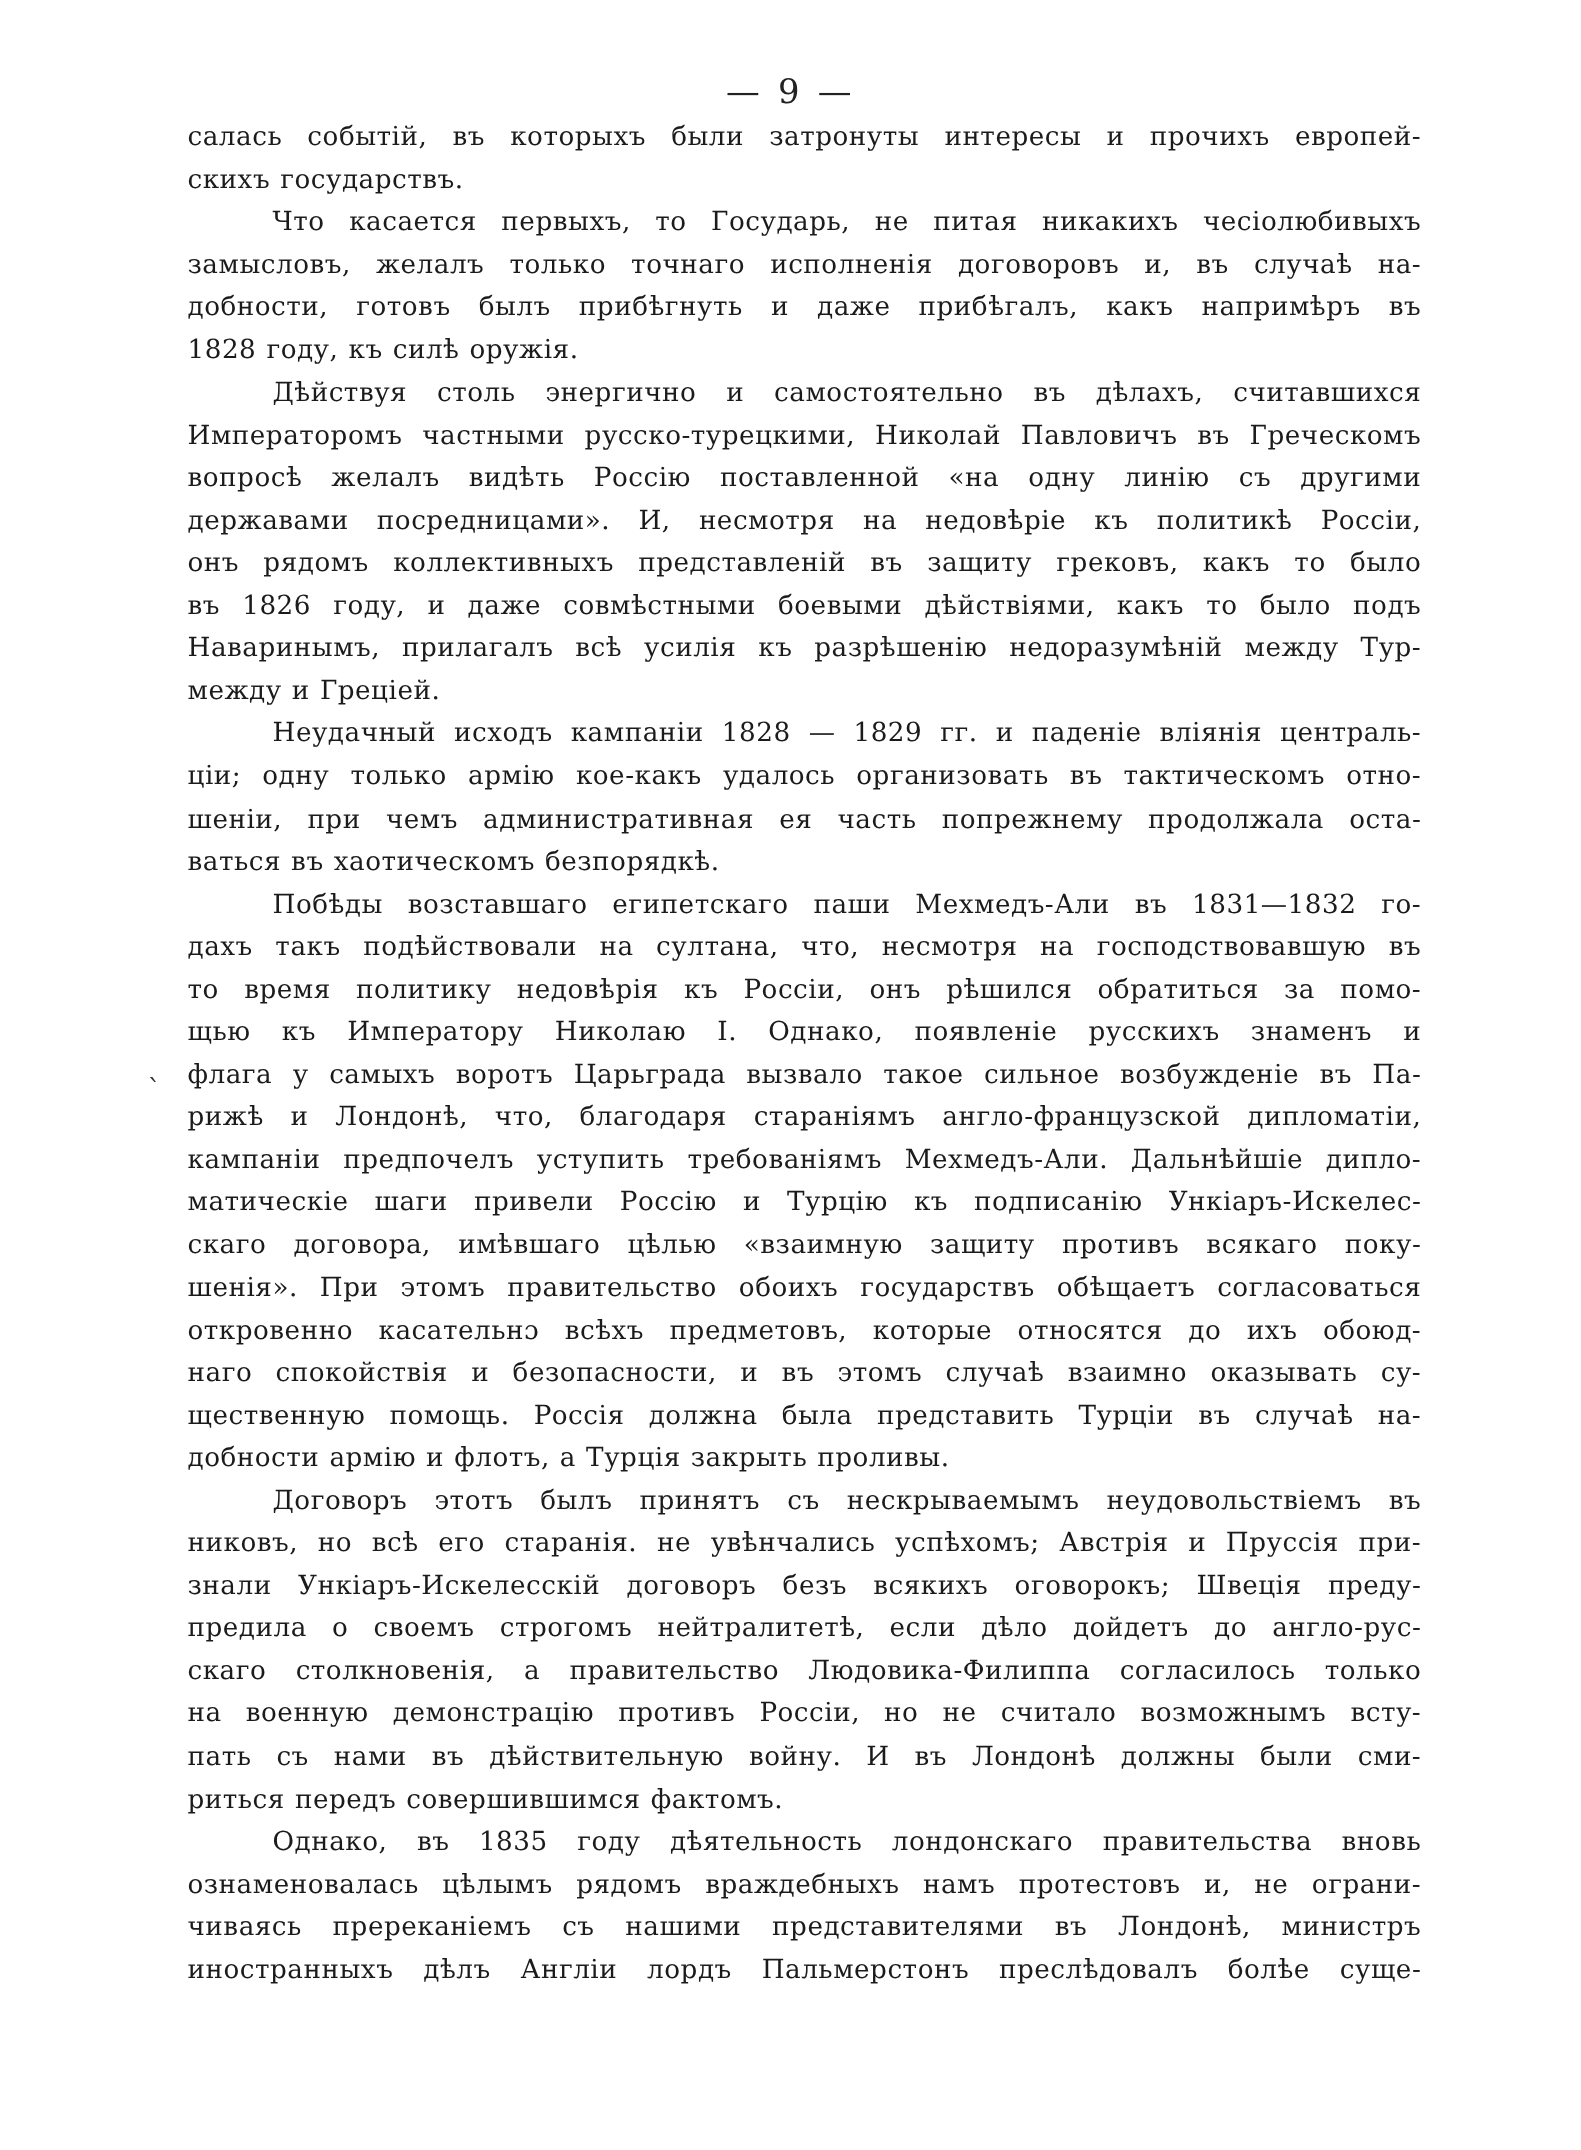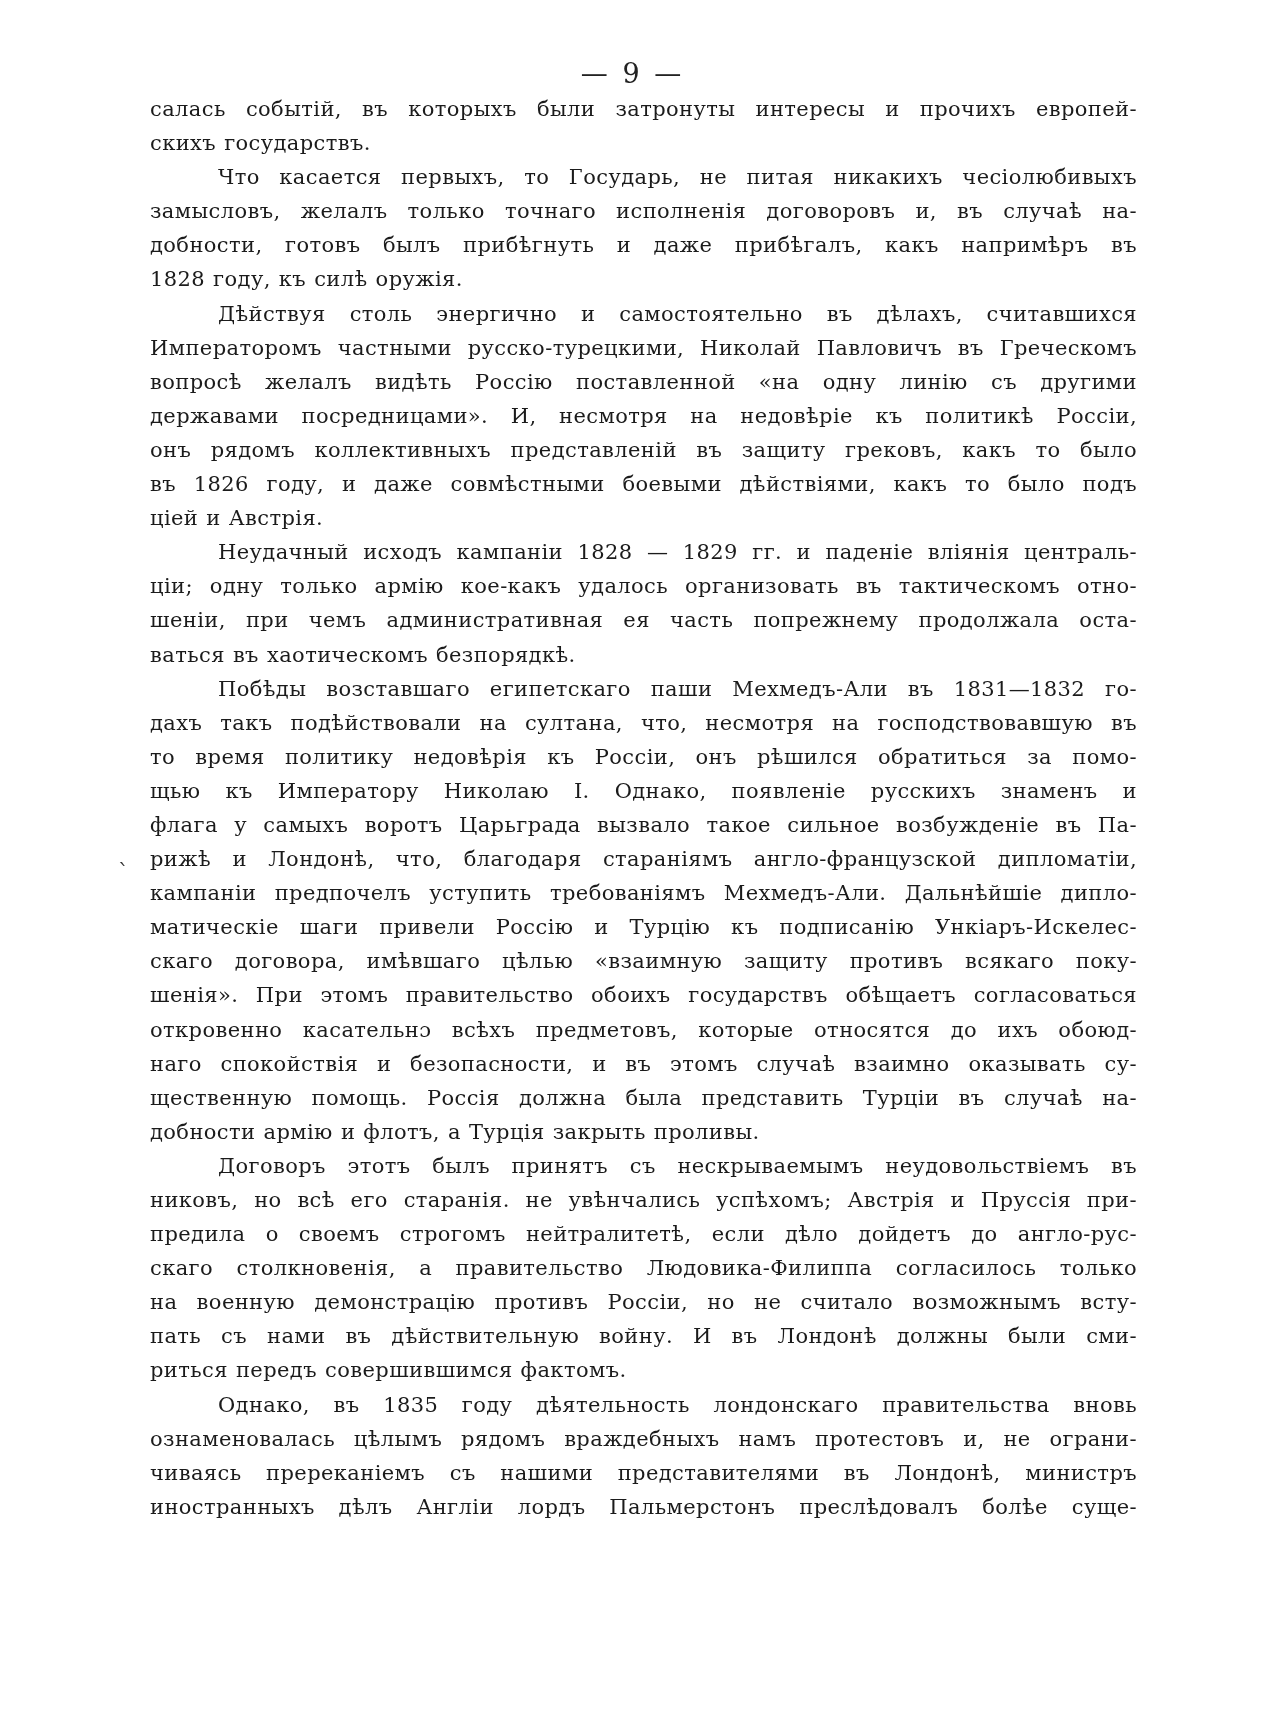--- a/index.html
+++ b/index.html
@@ -59,41 +59,43 @@
       <div class="line indent">Что касается первыхъ, то Государь, не питая никакихъ чесіолюбивыхъ</div>
       <div class="line">замысловъ, желалъ только точнаго исполненія договоровъ и, въ случаѣ на-</div>
       <div class="line">добности, готовъ былъ прибѣгнуть и даже прибѣгалъ, какъ напримѣръ въ</div>
       <div class="line parend">1828 году, къ силѣ оружія.</div>
       <div class="line indent">Дѣйствуя столь энергично и самостоятельно въ дѣлахъ, считавшихся</div>
       <div class="line">Императоромъ частными русско-турецкими, Николай Павловичъ въ Греческомъ</div>
       <div class="line">вопросѣ желалъ видѣть Россію поставленной «на одну линію съ другими</div>
       <div class="line">державами посредницами». И, несмотря на недовѣріе къ политикѣ Россіи,</div>
       <div class="line">онъ рядомъ коллективныхъ представленій въ защиту грековъ, какъ то было</div>
       <div class="line">въ 1826 году, и даже совмѣстными боевыми дѣйствіями, какъ то было подъ</div>
-      <div class="line parend">ціей и Австрія.</div>
+      <div class="line">Наваринымъ, прилагалъ всѣ усилія къ разрѣшенію недоразумѣній между Тур-</div>
+      <div class="line parend">между и Греціей.</div>
       <div class="line indent">Неудачный исходъ кампаніи 1828 — 1829 гг. и паденіе вліянія централь-</div>
       <div class="line">ціи; одну только армію кое-какъ удалось организовать въ тактическомъ отно-</div>
       <div class="line">шеніи, при чемъ административная ея часть попрежнему продолжала оста-</div>
       <div class="line parend">ваться въ хаотическомъ безпорядкѣ.</div>
       <div class="line indent">Побѣды возставшаго египетскаго паши Мехмедъ-Али въ 1831—1832 го-</div>
       <div class="line">дахъ такъ подѣйствовали на султана, что, несмотря на господствовавшую въ</div>
       <div class="line">то время политику недовѣрія къ Россіи, онъ рѣшился обратиться за помо-</div>
       <div class="line">щью къ Императору Николаю I. Однако, появленіе русскихъ знаменъ и</div>
       <div class="line">флага у самыхъ воротъ Царьграда вызвало такое сильное возбужденіе въ Па-</div>
       <div class="line">рижѣ и Лондонѣ, что, благодаря стараніямъ англо-французской дипломатіи,</div>
       <div class="line">кампаніи предпочелъ уступить требованіямъ Мехмедъ-Али. Дальнѣйшіе дипло-</div>
       <div class="line">матическіе шаги привели Россію и Турцію къ подписанію Ункіаръ-Искелес-</div>
       <div class="line">скаго договора, имѣвшаго цѣлью «взаимную защиту противъ всякаго поку-</div>
       <div class="line">шенія». При этомъ правительство обоихъ государствъ обѣщаетъ согласоваться</div>
       <div class="line">откровенно касательнɔ всѣхъ предметовъ, которые относятся до ихъ обоюд-</div>
       <div class="line">наго спокойствія и безопасности, и въ этомъ случаѣ взаимно оказывать су-</div>
       <div class="line">щественную помощь. Россія должна была представить Турціи въ случаѣ на-</div>
       <div class="line parend">добности армію и флотъ, а Турція закрыть проливы.</div>
       <div class="line indent">Договоръ этотъ былъ принятъ съ нескрываемымъ неудовольствіемъ въ</div>
       <div class="line">никовъ, но всѣ его старанія. не увѣнчались успѣхомъ; Австрія и Пруссія при-</div>
+      <div class="line">знали Ункіаръ-Искелесскій договоръ безъ всякихъ оговорокъ; Швеція преду-</div>
       <div class="line">предила о своемъ строгомъ нейтралитетѣ, если дѣло дойдетъ до англо-рус-</div>
       <div class="line">скаго столкновенія, а правительство Людовика-Филиппа согласилось только</div>
       <div class="line">на военную демонстрацію противъ Россіи, но не считало возможнымъ всту-</div>
       <div class="line">пать съ нами въ дѣйствительную войну. И въ Лондонѣ должны были сми-</div>
       <div class="line parend">риться передъ совершившимся фактомъ.</div>
       <div class="line indent">Однако, въ 1835 году дѣятельность лондонскаго правительства вновь</div>
       <div class="line">ознаменовалась цѣлымъ рядомъ враждебныхъ намъ протестовъ и, не ограни-</div>
       <div class="line">чиваясь пререканіемъ съ нашими представителями въ Лондонѣ, министръ</div>
       <div class="line">иностранныхъ дѣлъ Англіи лордъ Пальмерстонъ преслѣдовалъ болѣе суще-</div>
     </div>

